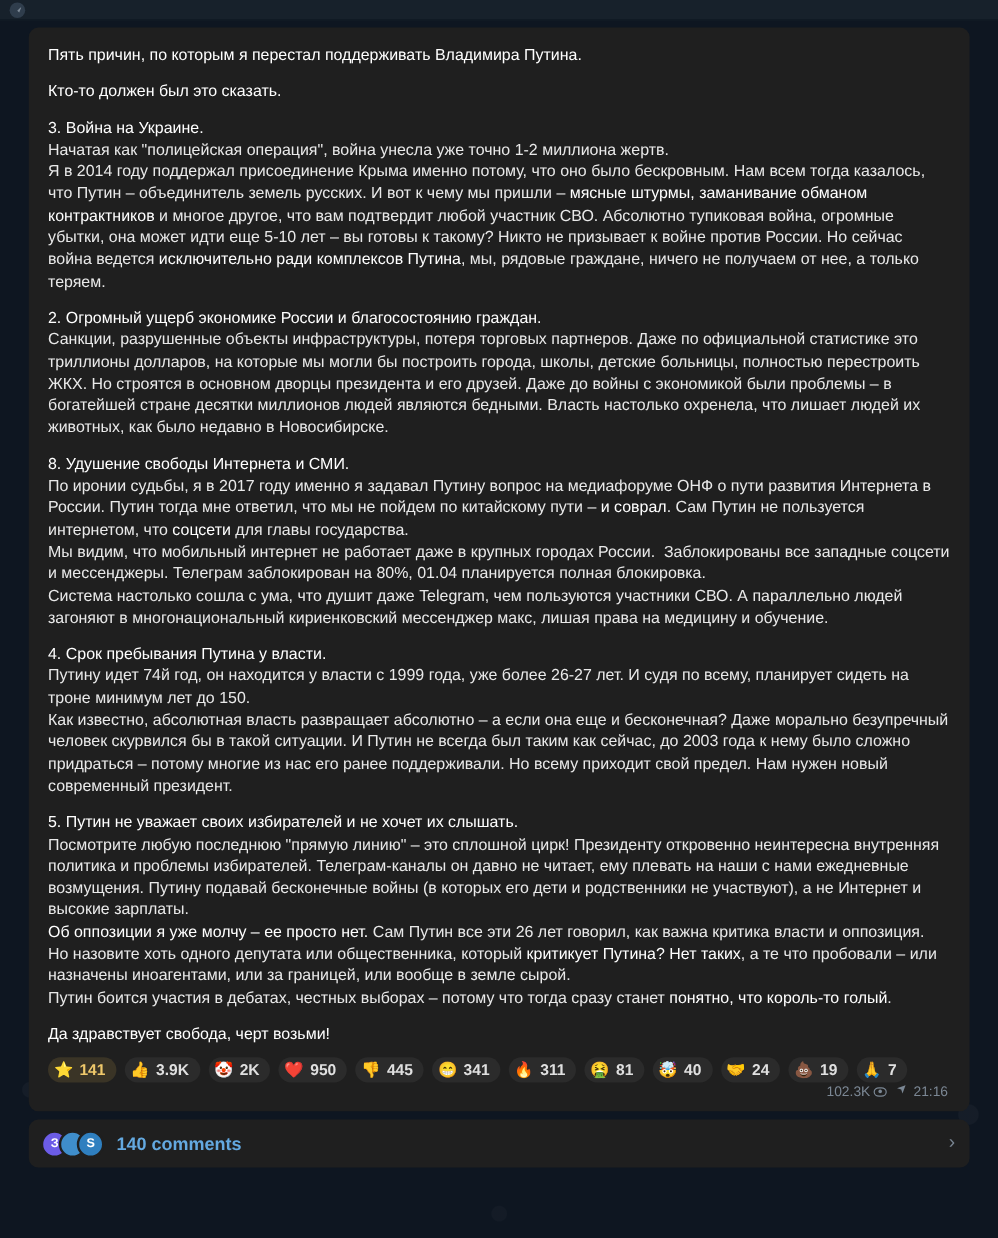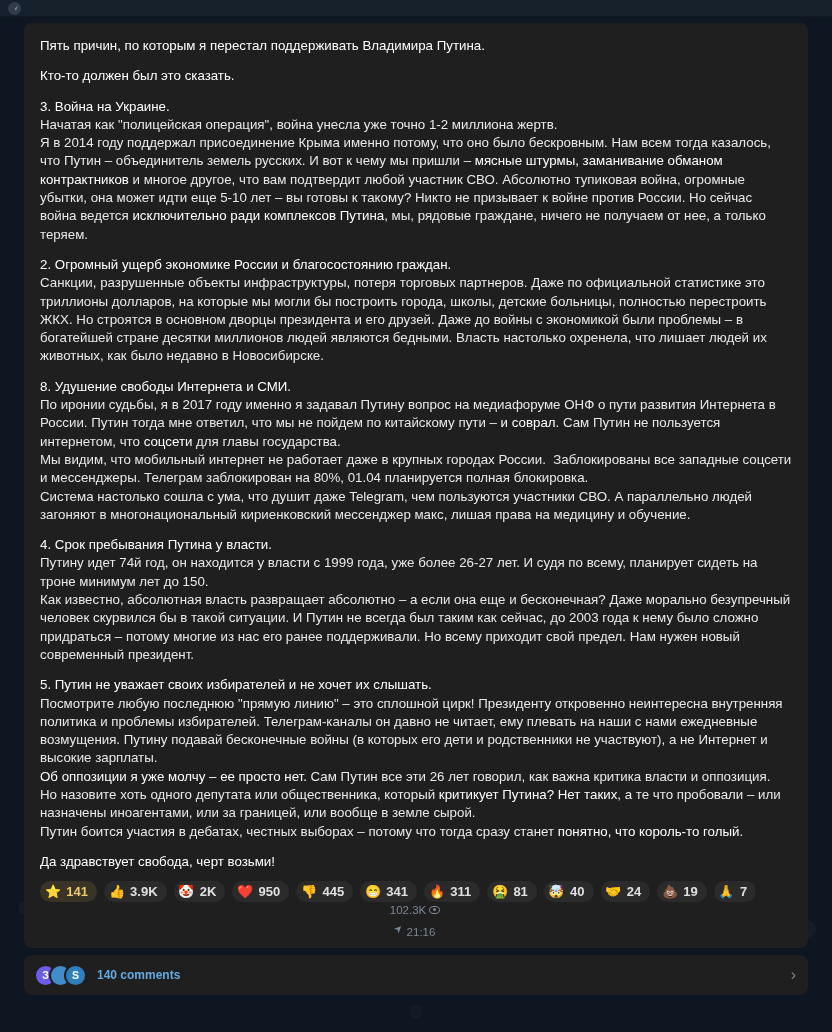--- a/index.html
+++ b/index.html
@@ -93,21 +93,20 @@
 
   .meta-row {
     display: flex;
     justify-content: flex-end;
     align-items: center;
     gap: 10px;
     color: #7b8794;
     font-size: 11.5px;
     margin-top: 2px;
     padding-right: 2px;
-    flex-direction: column;
   }
   .meta-item {
     display: flex;
     align-items: center;
     gap: 3px;
   }
   .eye {
     display: inline-block;
     width: 11px;
     height: 8px;
@@ -201,21 +200,21 @@
     color: #fff;
     display: flex;
     align-items: center;
     justify-content: center;
     font-weight: bold;
     box-sizing: border-box;
   }
   .avatar:first-child { margin-left: 0; }
   .comments-label {
     color: #64a9e0;
-    font-size: 12px;
+    font-size: 15px;
     font-weight: bold;
   }
   .chevron {
     margin-left: auto;
     color: #7b8794;
     font-size: 16px;
     line-height: 16px;
   }
 </style>
 </head>

